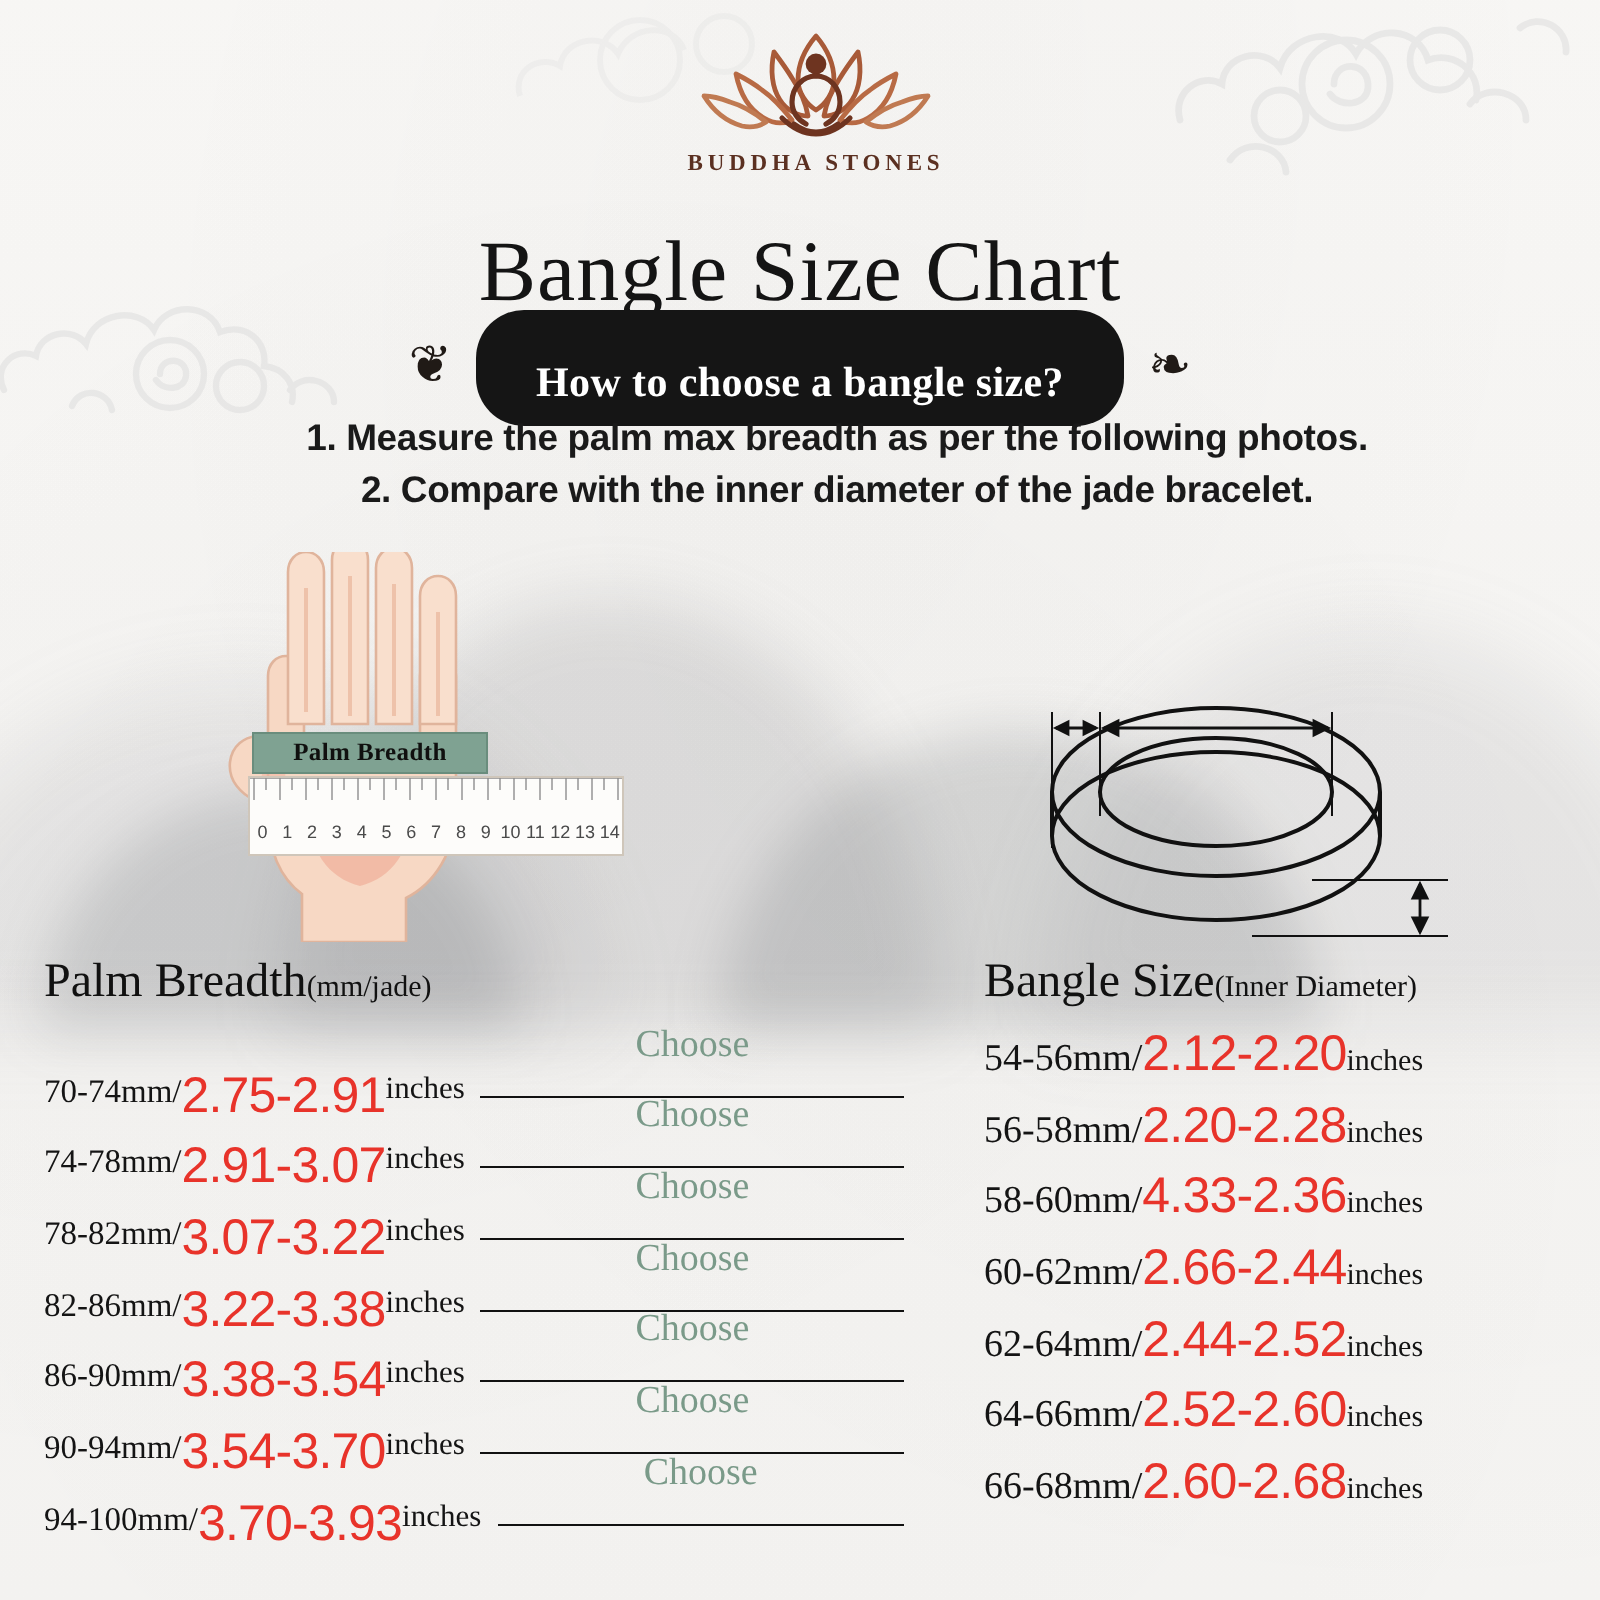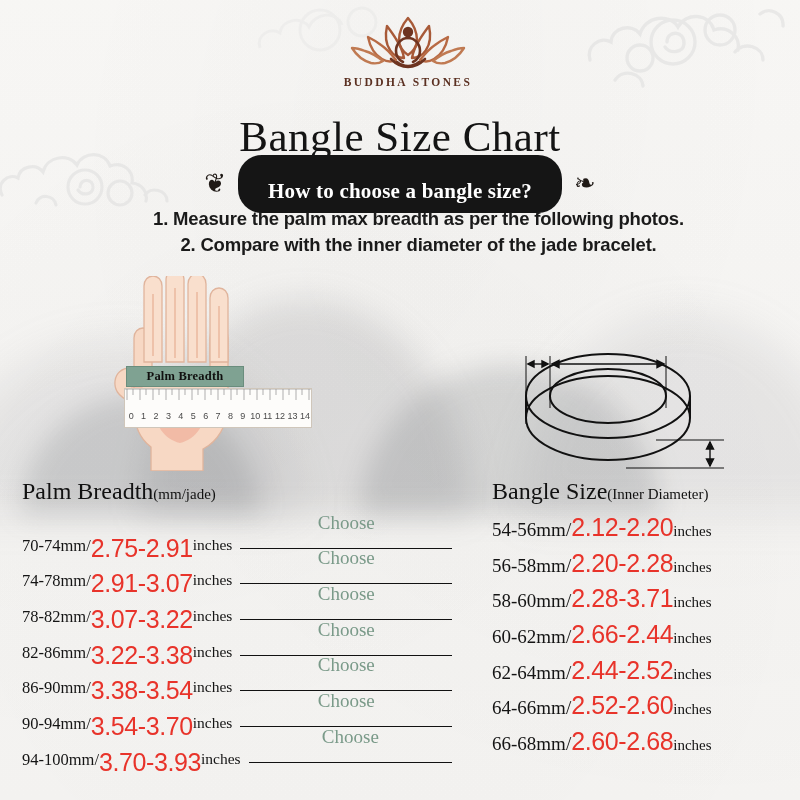--- a/index.html
+++ b/index.html
@@ -503,21 +503,21 @@
       <span class="inch">2.12-2.20</span>
       <span class="unit">inches</span>
     </div>
     <div class="row row-right">
       <span class="mm">56-58mm/</span>
       <span class="inch">2.20-2.28</span>
       <span class="unit">inches</span>
     </div>
     <div class="row row-right">
       <span class="mm">58-60mm/</span>
-      <span class="inch">2.28-3.71</span>
+      <span class="inch">4.33-2.36</span>
       <span class="unit">inches</span>
     </div>
     <div class="row row-right">
       <span class="mm">60-62mm/</span>
       <span class="inch">2.66-2.44</span>
       <span class="unit">inches</span>
     </div>
     <div class="row row-right">
       <span class="mm">62-64mm/</span>
       <span class="inch">2.44-2.52</span>

